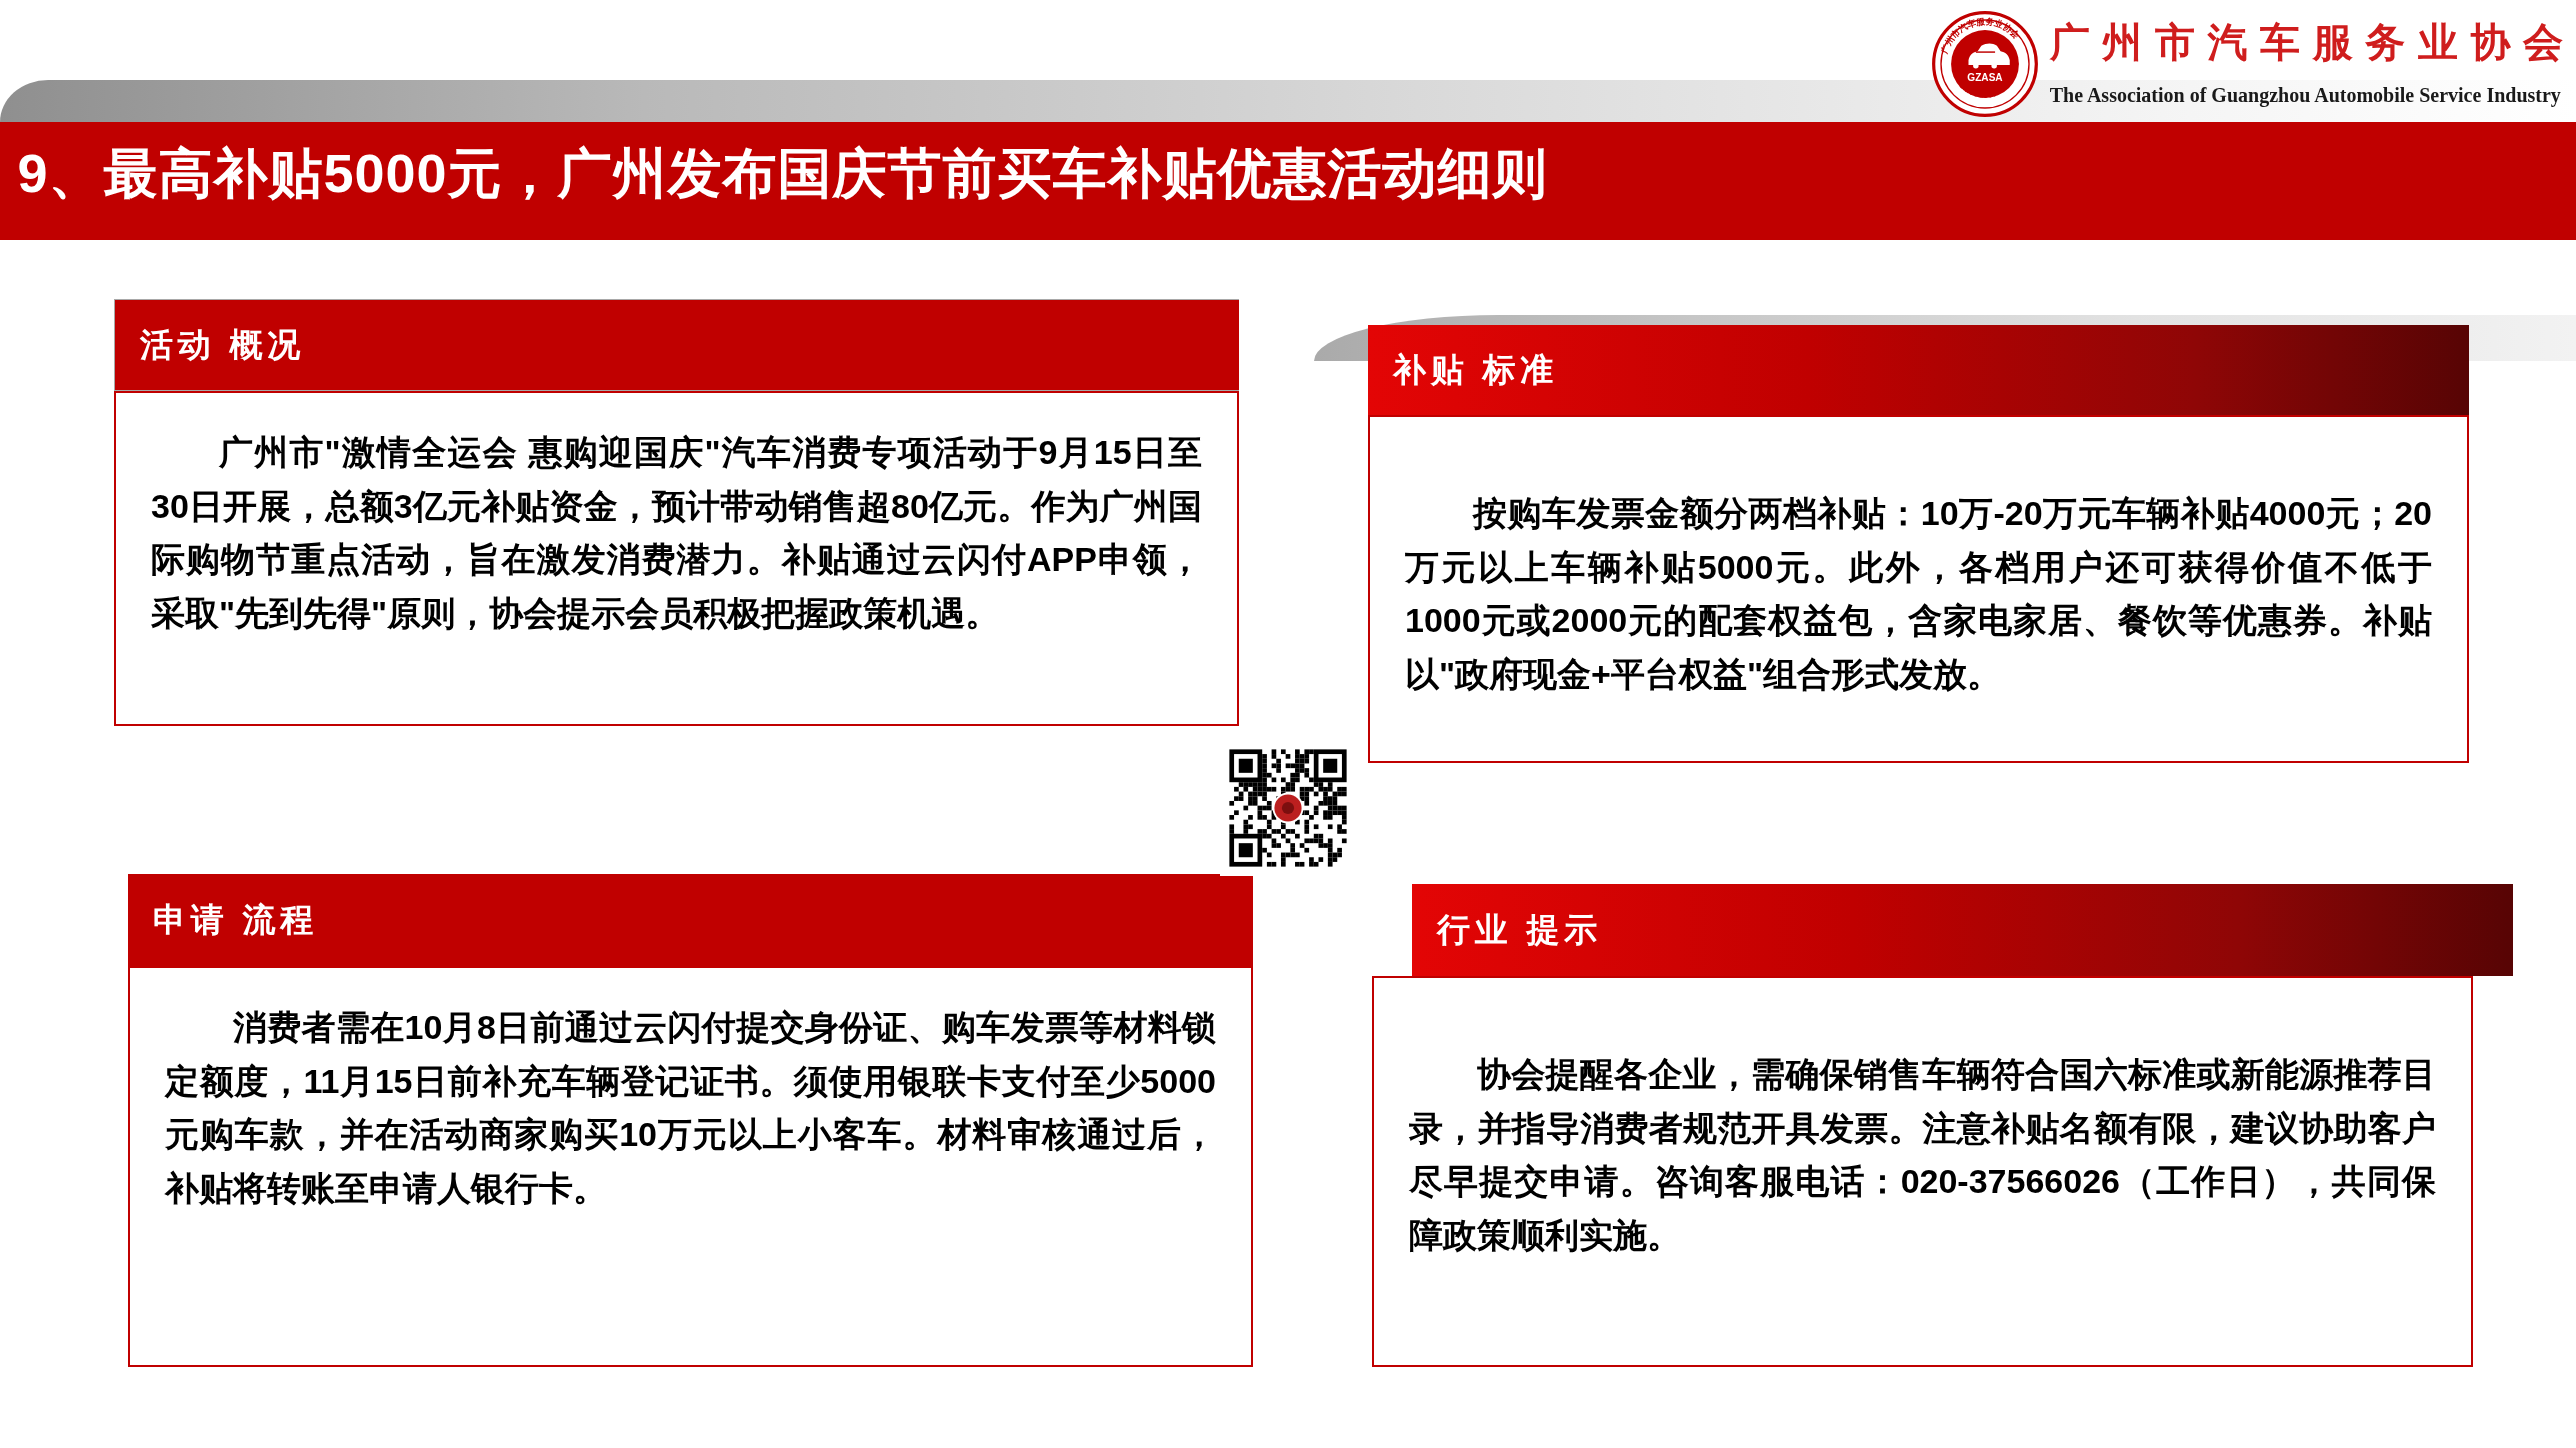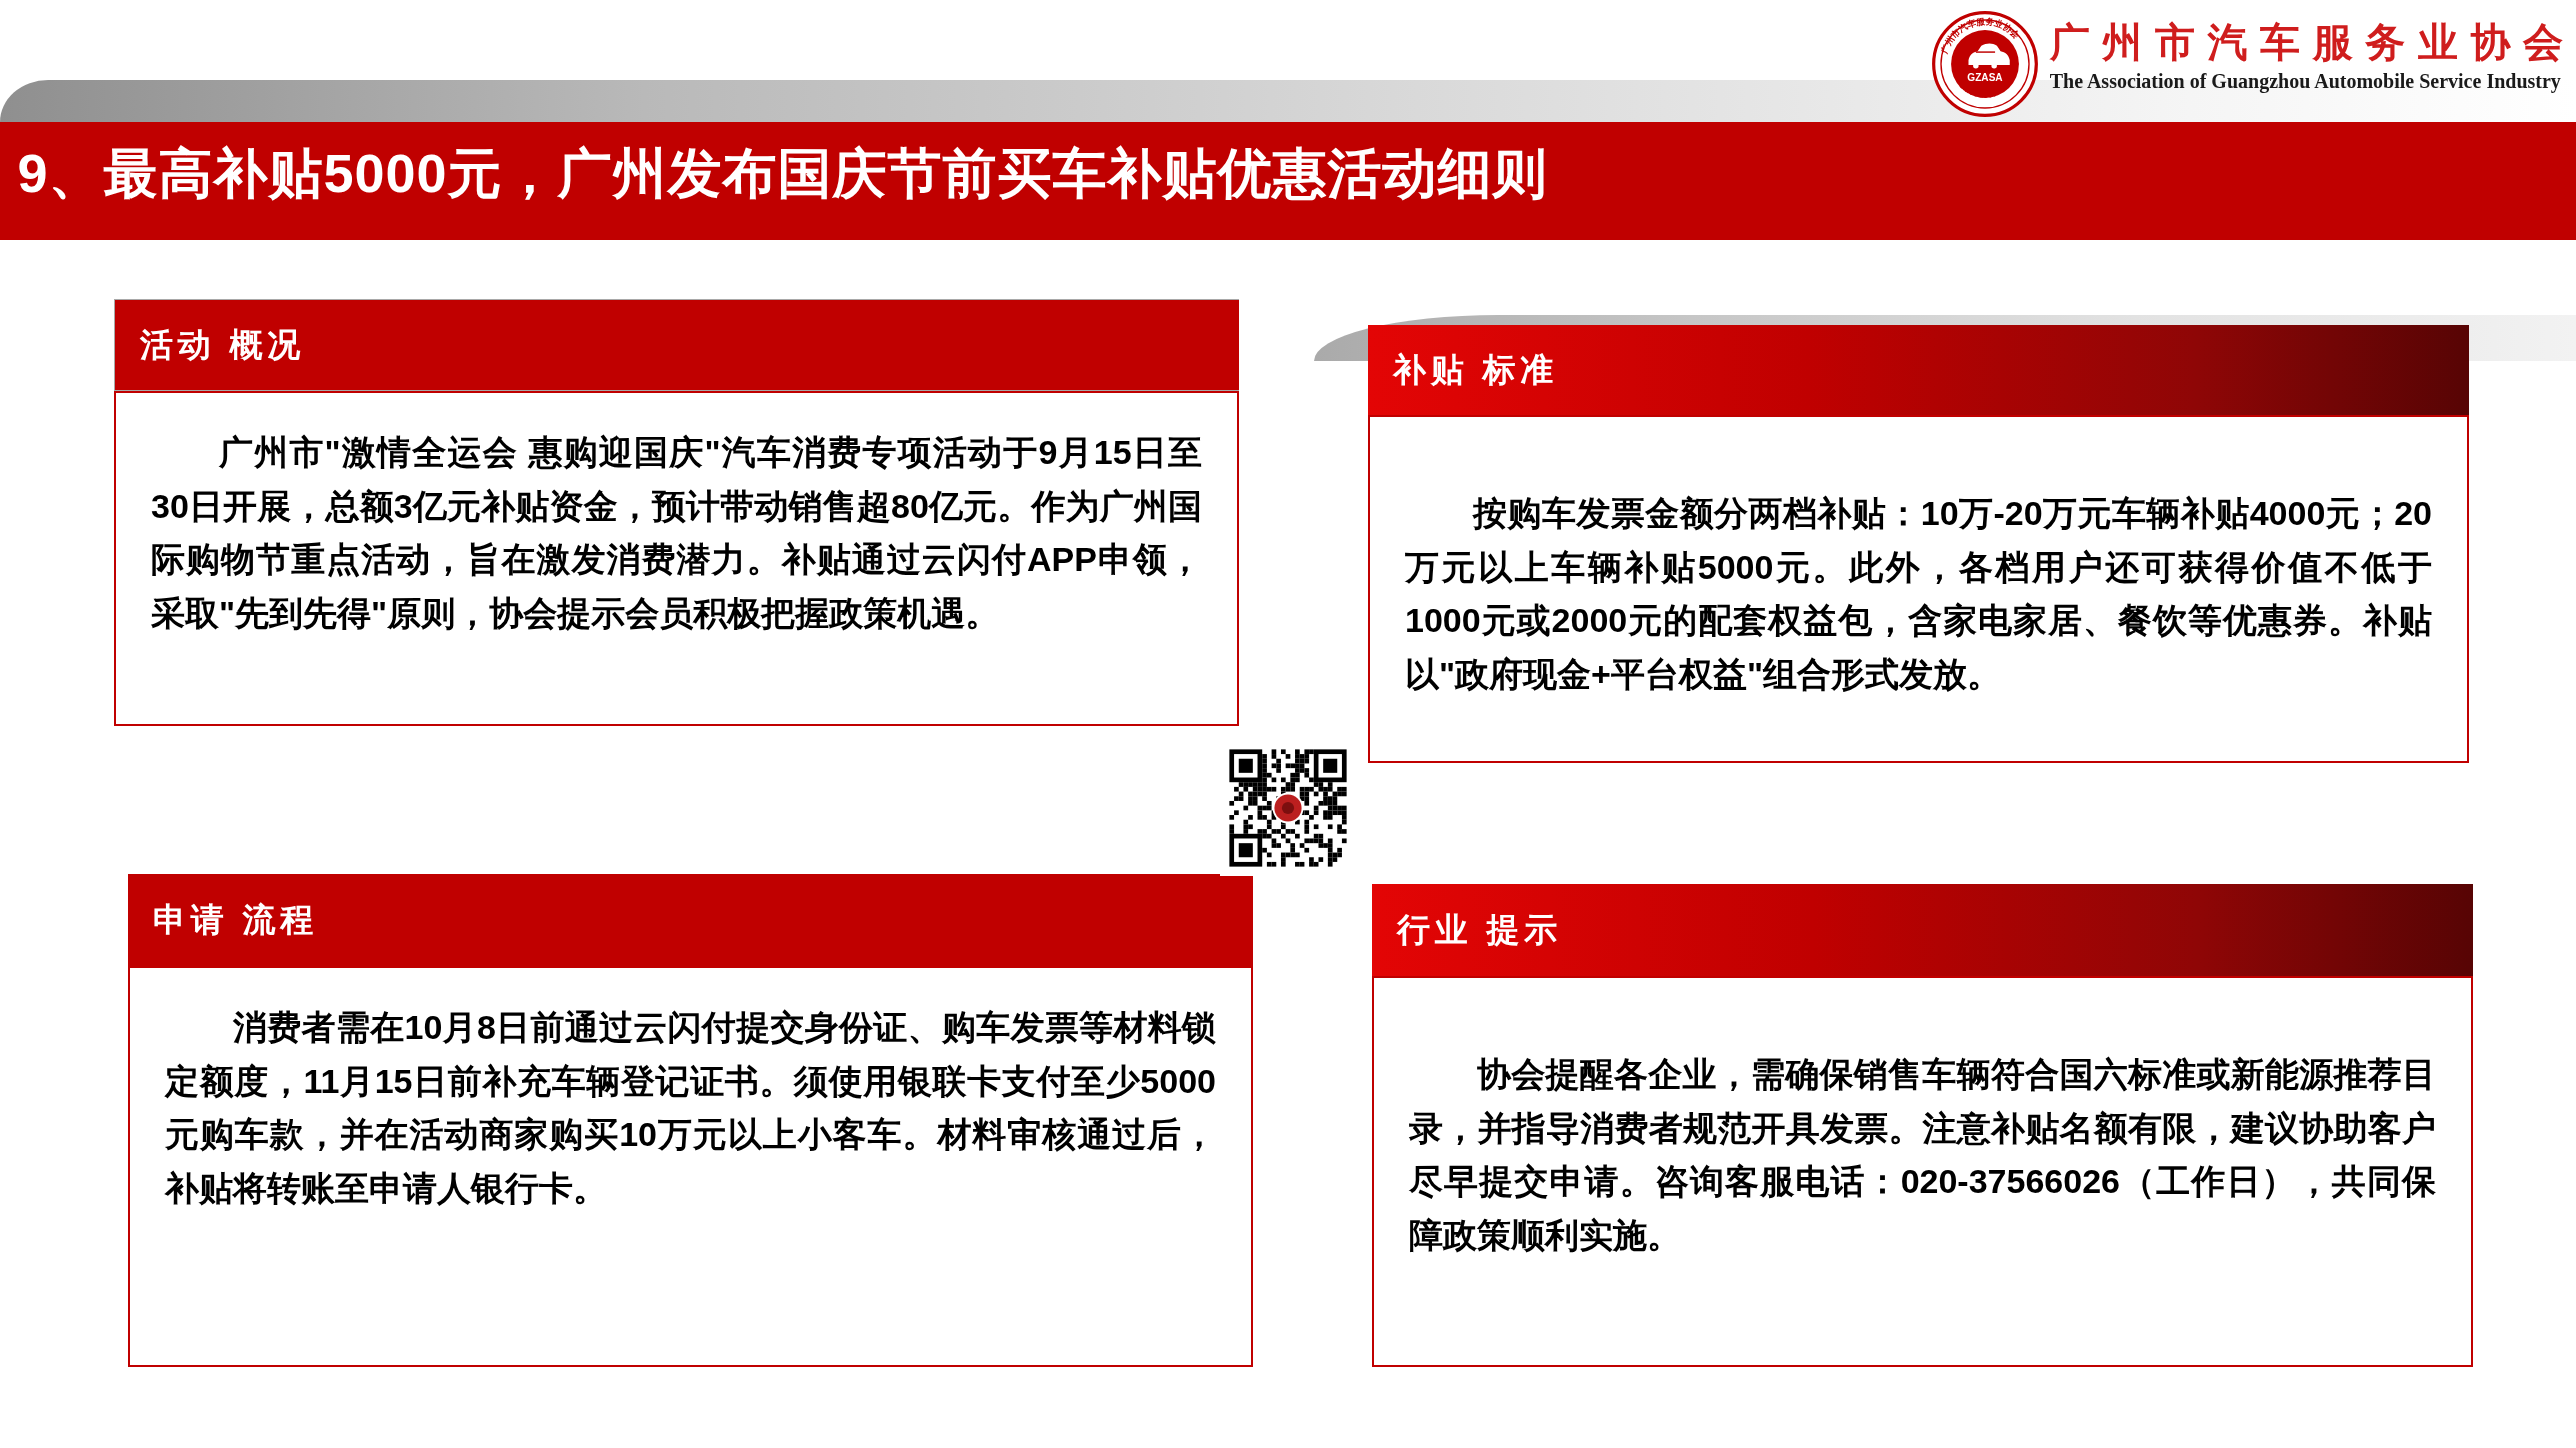--- a/index.html
+++ b/index.html
@@ -25,21 +25,21 @@
     position:absolute;left:1314px;top:193px;width:1262px;height:46px;
     border-top-left-radius:184px 46px;
     background:linear-gradient(90deg,#aaaaaa 0%,#c6c6c6 30%,#e2e2e2 65%,#f2f2f2 100%);
   }
   
   .logo{position:absolute;left:1930px;top:7.7px;width:628px;display:flex;align-items:flex-start;}
   .emblem{width:110px;height:112px;flex:0 0 auto;}
   .logo-text{margin-left:9.7px;padding-top:11.6px;}
   .org-cn{color:#cf1d1d;font-size:40px;font-weight:bold;letter-spacing:12.6px;white-space:nowrap;line-height:1.15;}
   .org-en{color:#1a1a1a;font-size:20px;font-weight:bold;white-space:nowrap;
-          font-family:"Liberation Serif","DejaVu Serif",serif;margin-top:5px;}
+          font-family:"Liberation Serif","DejaVu Serif",serif;margin-top:19px;}
   
   .box{position:absolute;}
   .box-header{
     position:relative;width:100%;box-sizing:border-box;display:flex;align-items:center;
     background:#c00000;color:#ffffff;font-weight:bold;font-size:33px;
     letter-spacing:4.8px;padding-left:25px;white-space:pre;
   }
   .box-header.rimmed{border:1.9px solid #a8a8a8;border-right:none;}
   .box-header.grad{background:linear-gradient(90deg,#e30505 0%,#c00000 40%,#8f0606 75%,#570404 100%);}
   .box-body{
@@ -109,21 +109,21 @@
   </div>
 
   <div class="box" style="left:128px;top:874px;width:1125px;">
     <div class="box-header" style="height:92px;">申请 流程</div>
     <div class="box-body pad-sm" style="height:401px;">
       <p>消费者需在10月8日前通过云闪付提交身份证、购车发票等材料锁定额度，11月15日前补充车辆登记证书。须使用银联卡支付至少5000元购车款，并在活动商家购买10万元以上小客车。材料审核通过后，补贴将转账至申请人银行卡。</p>
     </div>
   </div>
 
   <div class="box" style="left:1372px;top:884px;width:1101px;">
-    <div class="box-header grad" style="height:92px;">行业 提示</div>
+    <div class="box-header grad" style="height:92px;margin-left:40px;">行业 提示</div>
     <div class="box-body pad-lg" style="height:391px;">
       <p>协会提醒各企业，需确保销售车辆符合国六标准或新能源推荐目录，并指导消费者规范开具发票。注意补贴名额有限，建议协助客户尽早提交申请。咨询客服电话：020-37566026（工作日），共同保障政策顺利实施。</p>
     </div>
   </div>
 
   <div class="qr">
     <svg viewBox="0 0 29 29" width="136" height="136">
       <rect width="29" height="29" fill="#ffffff"></rect>
 
       <g>

